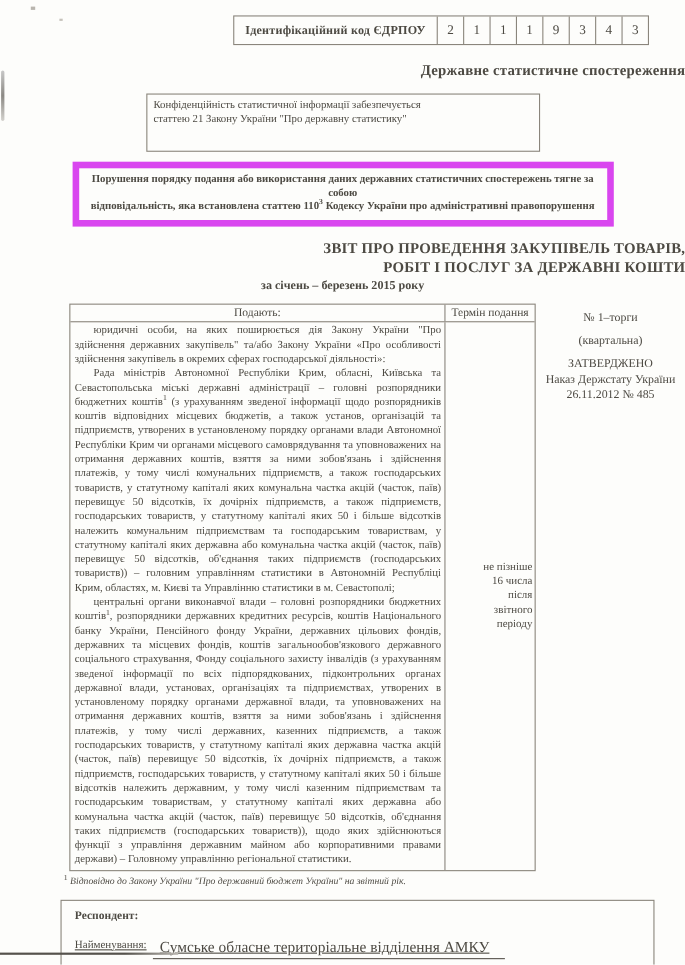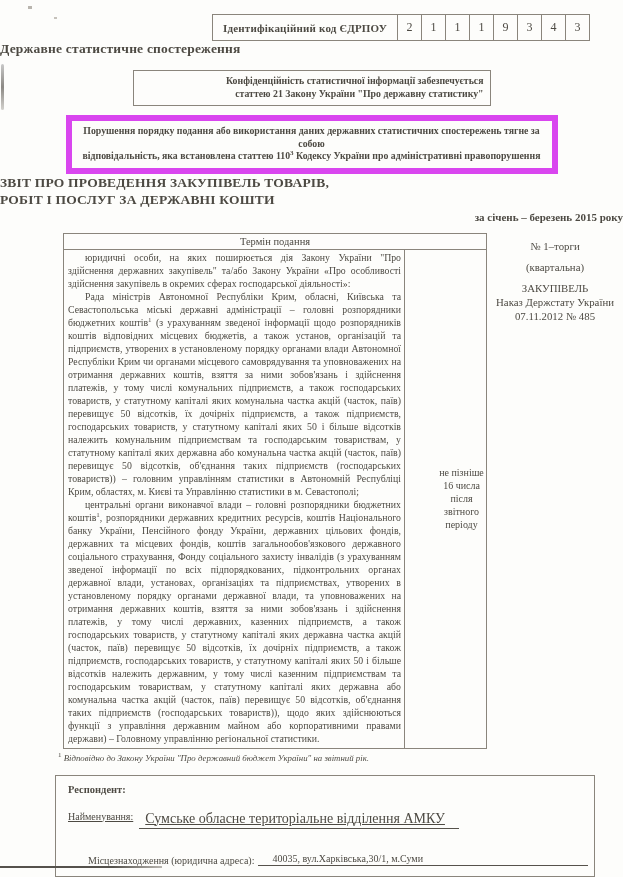--- a/index.html
+++ b/index.html
@@ -21,40 +21,40 @@
   .artifact-speck2 { position:absolute; left:54px; top:17px; width:3px; height:2px; background:#c6c2bb; }
 
   
   .edrpou-row { display:flex; justify-content:flex-end; padding: 14px 33px 0 0; }
   .edrpou-box { display:flex; border:1px solid #8a857c; height:27px; }
   .edrpou-label { display:flex; align-items:center; padding:0 10px; font-size:11px; font-weight:bold; letter-spacing:.2px; }
   .edrpou-cell { width:24px; border-left:1px solid #8a857c; display:flex; align-items:center; justify-content:center;
     font-size:12px; }
 
   
-  .obs-title { text-align:left; font-weight:bold; font-size:13.5px; margin-top:0; letter-spacing:.2px; }
-  .conf-box { width:358px; margin:13px auto 0; border:1px solid #8a857c; padding:4px 6px 5px;
-    text-align:right; font-weight:bold; font-size:9.8px; line-height:12.5px; }
+  .obs-title { text-align:right; font-weight:bold; font-size:13.5px; margin-top:15px; letter-spacing:.2px; }
+  .conf-box { width:358px; margin:13px auto 0; border:1px solid #8a857c; padding:4px 6px 22px;
+    text-align:left; font-weight:normal; font-size:9.8px; line-height:12.5px; }
   .warn-box { width:492px; margin:9px auto 0; border:6px solid #d946ef; padding:4px 8px 5px;
     text-align:center; font-weight:bold; font-size:9.8px; line-height:12.5px; }
   sup { font-size:7px; vertical-align:super; line-height:0; }
 
-  .report-title { text-align:left; font-weight:bold; font-size:13.5px; line-height:17px; letter-spacing:.2px; }
-  .report-period { text-align:right; font-weight:bold; font-size:11px; margin-top:3px; }
+  .report-title { text-align:right; font-weight:bold; font-size:13.5px; line-height:17px; margin-top:11px; letter-spacing:.2px; }
+  .report-period { text-align:center; font-weight:bold; font-size:11px; margin-top:3px; }
 
   
   .content-row { display:flex; align-items:flex-start; margin:10px 0 0 63px; }
   .main-table { width:424px; border:1px solid #8a857c; display:flex; flex-direction:column; }
   .t-head { display:flex; border-bottom:1px solid #8a857c; font-size:10.5px; }
   .t-head .c1 { width:341px; border-right:1px solid #8a857c; text-align:center; padding:2px 0; }
   .t-head .c2 { flex:1; text-align:center; padding:2px 0; }
   .t-body { display:flex; flex:1;gap:32px; }
   .t-body .c1 { width:341px; border-right:1px solid #8a857c; padding:1px 3px 3px 4px; }
   .t-body .c2 { flex:1; display:flex; align-items:center; justify-content:center;
-    text-align:center; font-size:10px; line-height:13px; white-space:pre-line; padding:2px; }
+    text-align:right; font-size:10px; line-height:13px; white-space:pre-line; padding:2px; }
   .cell-para { font-size:9.8px; line-height:13px; text-align:justify; text-indent:17px; }
 
   .form-info { flex:1; text-align:center; font-size:10.8px; line-height:14px; padding-top:6px; }
   .fi-gap { height:7px; }
 
   .footnote { margin:4px 0 0 58px; font-size:8.8px; font-style:italic; }
   .footnote sup { font-style:normal; }
 
   
   .resp-box { width:540px; margin:12px 0 0 55px; border:1px solid #8a857c; padding:8px 10px 10px 12px; font-size:10px; }
@@ -104,43 +104,44 @@
 
   <div class="report-title">
     <div>ЗВІТ ПРО ПРОВЕДЕННЯ ЗАКУПІВЕЛЬ ТОВАРІВ,</div>
     <div>РОБІТ І ПОСЛУГ ЗА ДЕРЖАВНІ КОШТИ</div>
   </div>
   <div class="report-period">за січень – березень 2015 року</div>
 
   <div class="content-row">
     <div class="main-table">
       <div class="t-head">
+        <div class="c1">Подають:</div>
         <div class="c2">Термін подання</div>
       </div>
       <div class="t-body">
         <div class="c1">
           <p class="cell-para">юридичні особи, на яких поширюється дія Закону України "Про здійснення державних закупівель" та/або Закону України «Про особливості здійснення закупівель в окремих сферах господарської діяльності»:</p>
           <p class="cell-para"><span>Рада міністрів Автономної Республіки Крим, обласні, Київська та Севастопольська міські державні адміністрації – головні розпорядники бюджетних коштів</span><sup>1</sup><span> (з урахуванням зведеної інформації щодо розпорядників коштів відповідних місцевих бюджетів, а також установ, організацій та підприємств, утворених в установленому порядку органами влади Автономної Республіки Крим чи органами місцевого самоврядування та уповноважених на отримання державних коштів, взяття за ними зобов'язань і здійснення платежів, у тому числі комунальних підприємств, а також господарських товариств, у статутному капіталі яких комунальна частка акцій (часток, паїв) перевищує 50 відсотків, їх дочірніх підприємств, а також підприємств, господарських товариств, у статутному капіталі яких 50 і більше відсотків належить комунальним підприємствам та господарським товариствам, у статутному капіталі яких державна або комунальна частка акцій (часток, паїв) перевищує 50 відсотків, об'єднання таких підприємств (господарських товариств)) – головним управлінням статистики в Автономній Республіці Крим, областях, м. Києві та Управлінню статистики в м. Севастополі;</span></p>
           <p class="cell-para"><span>центральні органи виконавчої влади – головні розпорядники бюджетних коштів</span><sup>1</sup><span>, розпорядники державних кредитних ресурсів, коштів Національного банку України, Пенсійного фонду України, державних цільових фондів, державних та місцевих фондів, коштів загальнообов'язкового державного соціального страхування, Фонду соціального захисту інвалідів (з урахуванням зведеної інформації по всіх підпорядкованих, підконтрольних органах державної влади, установах, організаціях та підприємствах, утворених в установленому порядку органами державної влади, та уповноважених на отримання державних коштів, взяття за ними зобов'язань і здійснення платежів, у тому числі державних, казенних підприємств, а також господарських товариств, у статутному капіталі яких державна частка акцій (часток, паїв) перевищує 50 відсотків, їх дочірніх підприємств, а також підприємств, господарських товариств, у статутному капіталі яких 50 і більше відсотків належить державним, у тому числі казенним підприємствам та господарським товариствам, у статутному капіталі яких державна або комунальна частка акцій (часток, паїв) перевищує 50 відсотків, об'єднання таких підприємств (господарських товариств)), щодо яких здійснюються функції з управління державним майном або корпоративними правами держави) – Головному управлінню регіональної статистики.</span></p>
         </div>
         <div class="c2">не пізніше
 16 числа
 після
 звітного періоду</div>
       </div>
     </div>
 
     <div class="form-info">
       <div>№ 1–торги</div>
       <div class="fi-gap"></div>
       <div>(квартальна)</div>
       <div class="fi-gap"></div>
-      <div>ЗАКУПІВЕЛЬ</div>
+      <div>ЗАТВЕРДЖЕНО</div>
       <div>Наказ Держстату України</div>
-      <div>07.11.2012 № 485</div>
+      <div>26.11.2012 № 485</div>
     </div>
   </div>
 
   <div class="footnote"><sup>1</sup><span> Відповідно до Закону України "Про державний бюджет України" на звітний рік.</span></div>
 
   <div class="resp-box">
     <div class="resp-title">Респондент:</div>
 
     <div class="name-line">
       <span class="name-label">Найменування:</span>

